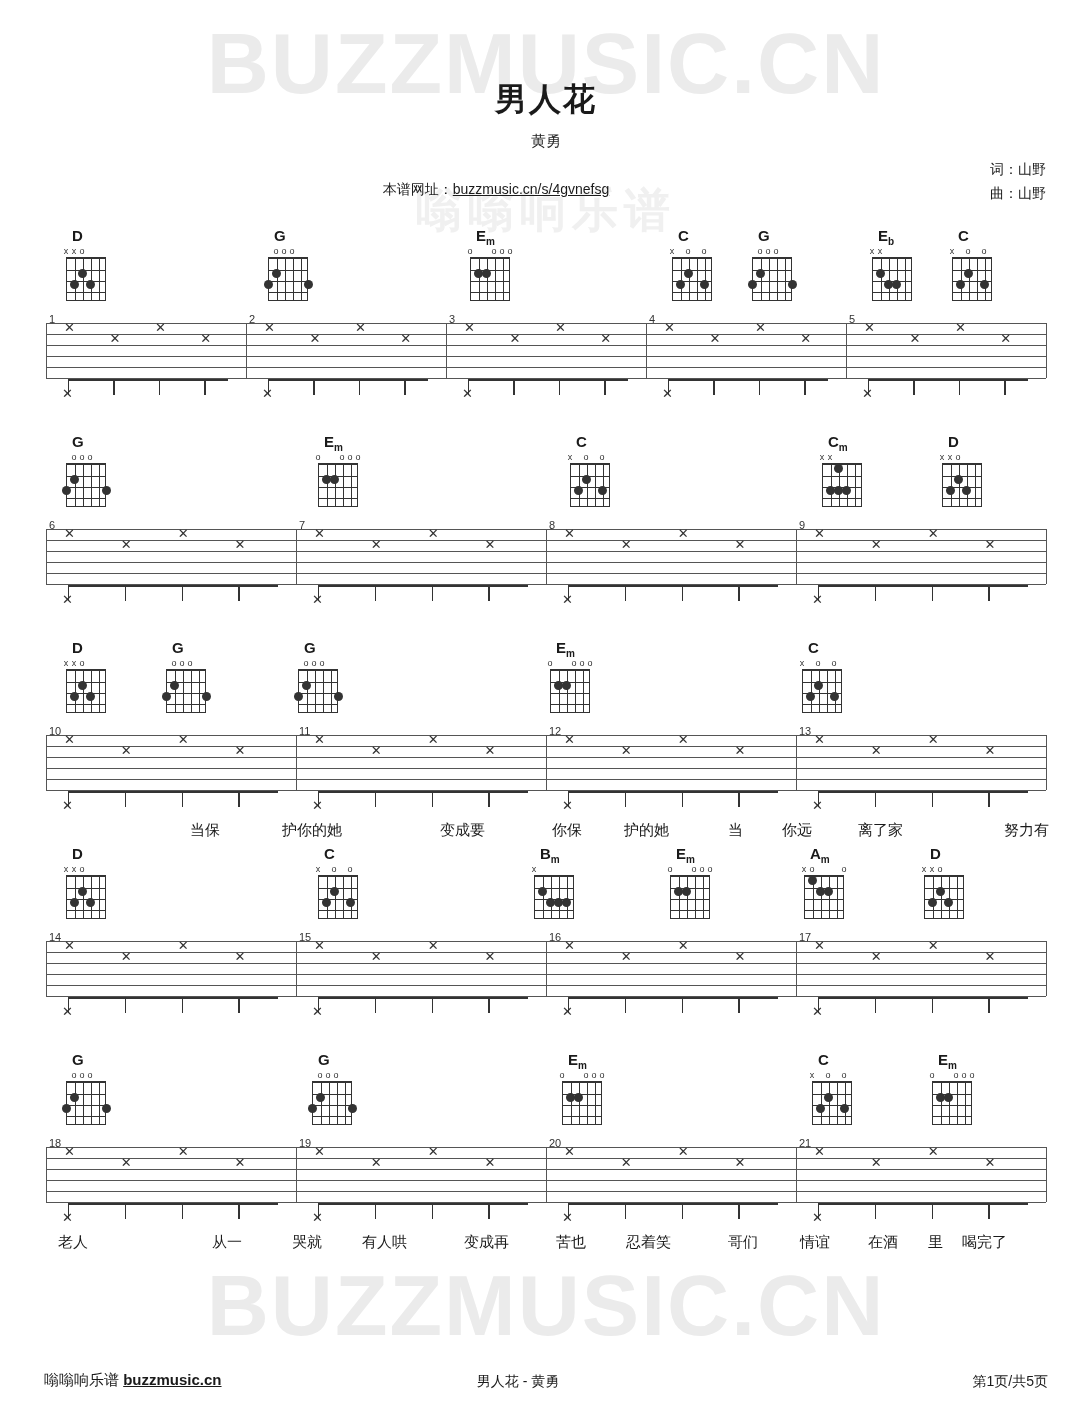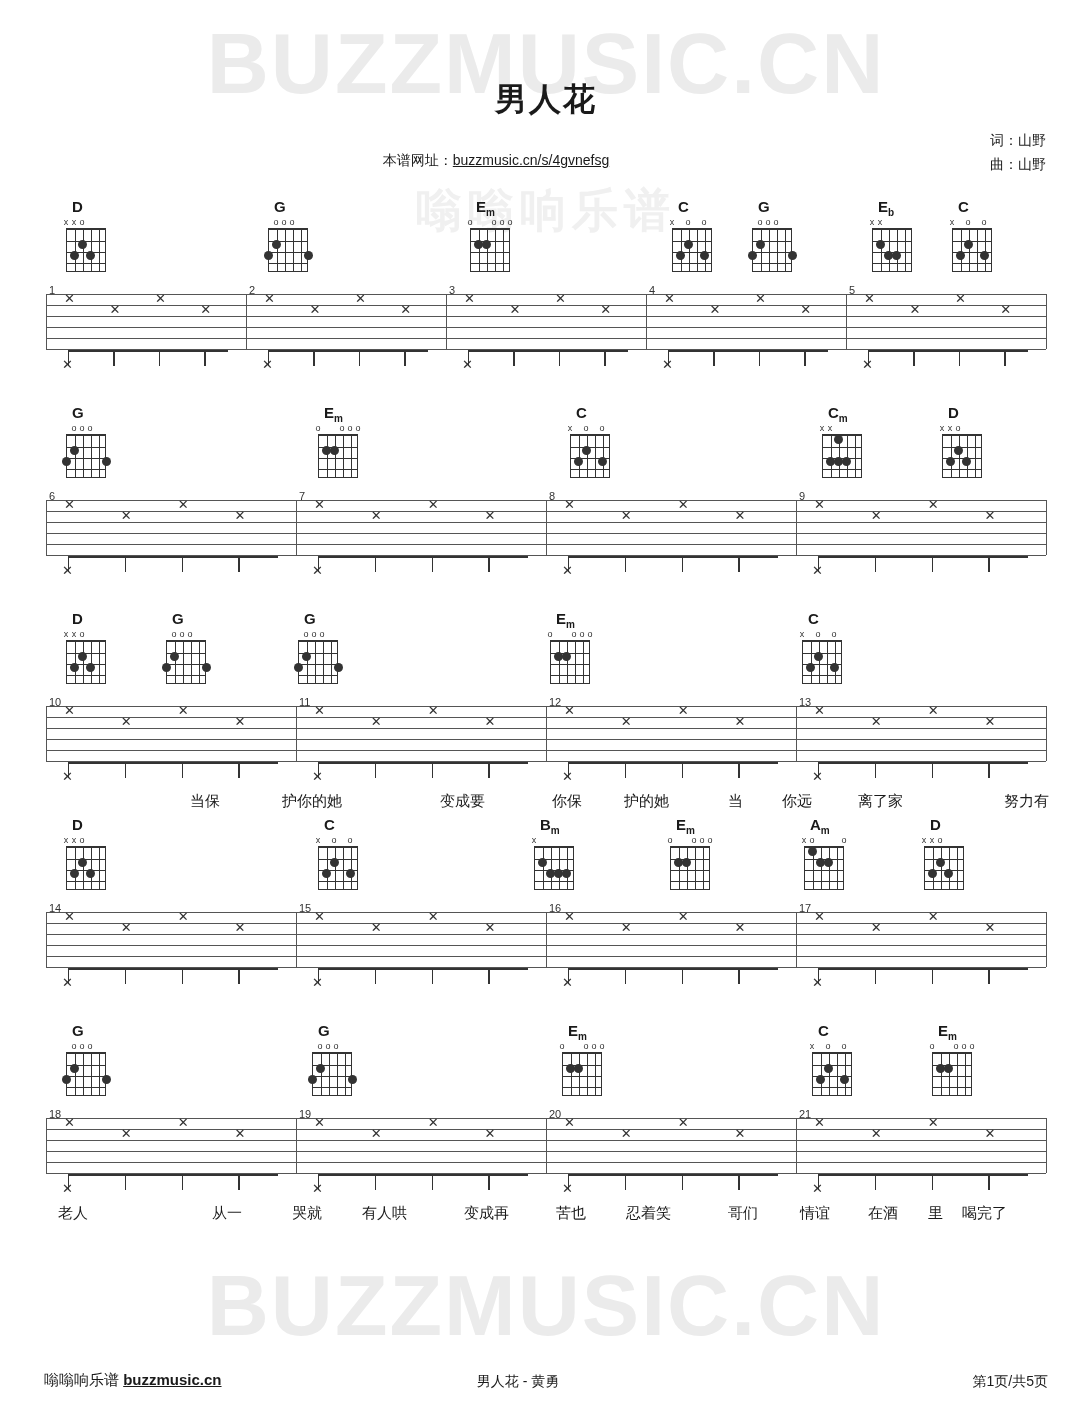--- a/index.html
+++ b/index.html
@@ -75,20 +75,21 @@
 </head>
 <body>
 
 <div class="watermark-top">BUZZMUSIC.CN</div>
 <div class="watermark-cn">嗡嗡响乐谱</div>
 <div class="watermark-bottom">BUZZMUSIC.CN</div>
 
 <div class="page">
 
   <h1 class="title">男人花</h1>
+  <div class="artist">黄勇</div>
 
   <div class="meta">
     <div class="meta-center">
       <span>本谱网址：</span><span class="url">buzzmusic.cn/s/4gvnefsg</span>
     </div>
     <div class="meta-right">
       <div>词：山野</div>
       <div>曲：山野</div>
     </div>
   </div>

